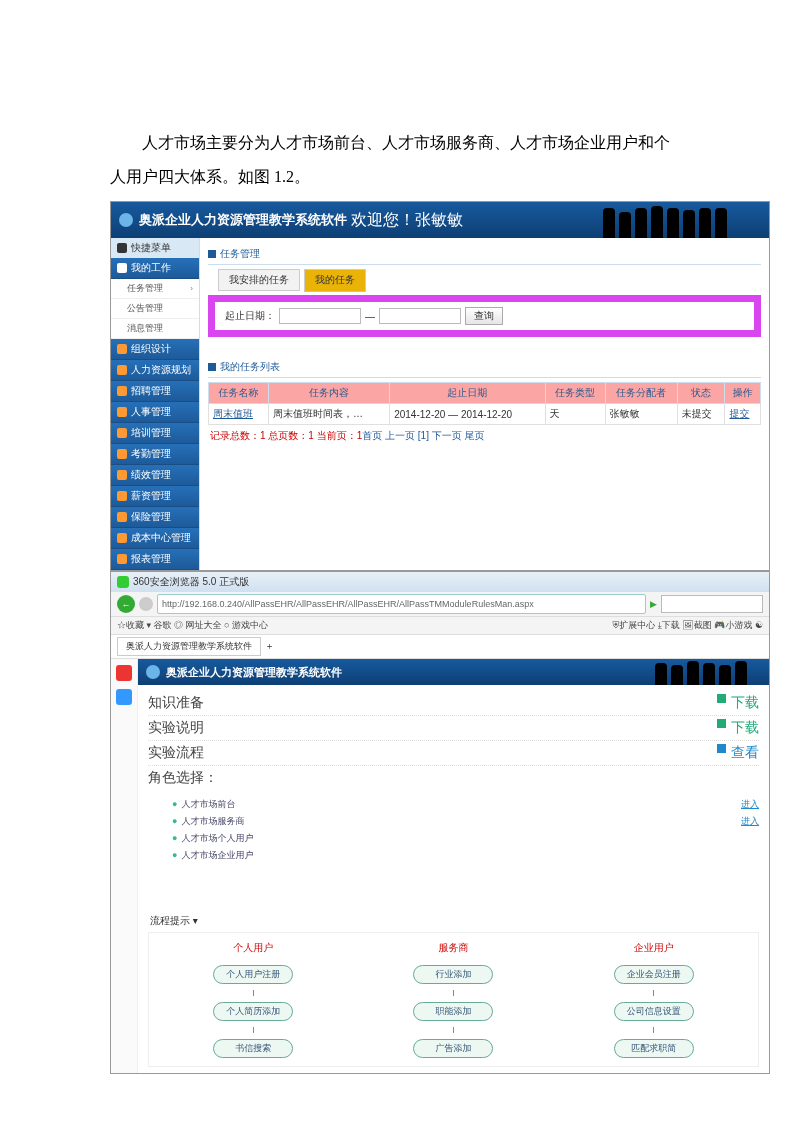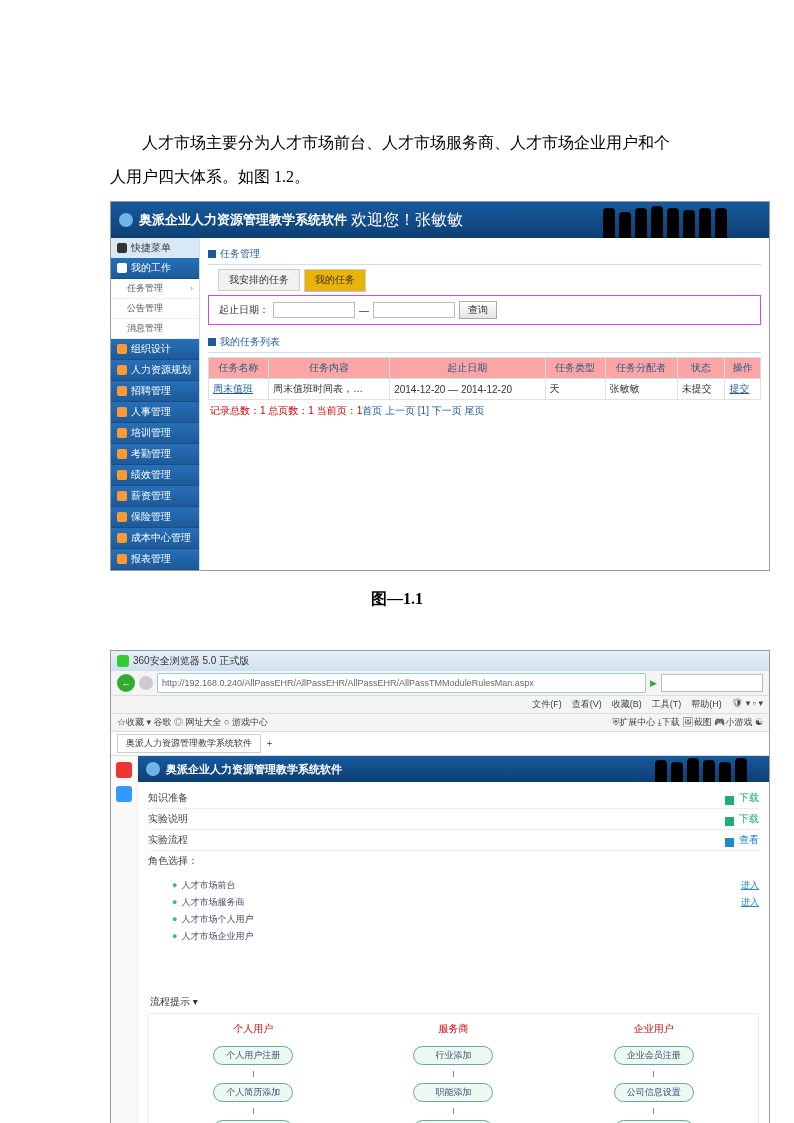--- a/index.html
+++ b/index.html
@@ -22,21 +22,21 @@
 .sb-item{padding:3px 6px;font-size:10px;display:flex;align-items:center;gap:4px;color:#fff}
 .sb-blue{background:linear-gradient(#2670b8,#1d5a9a);border-bottom:1px solid #1a4d84}
 .sb-sub{background:#fff;color:#555;font-size:9px;padding:3px 6px 3px 16px;border-bottom:1px solid #eee;display:flex;align-items:center;justify-content:space-between}
 .chev{font-size:8px;color:#888}
 .main1{flex:1;background:#fff;padding:6px 8px;border-left:1px solid #cde}
 .sec-title{color:#1e5a99;font-size:10px;padding:3px 0;border-bottom:1px solid #cde;display:flex;align-items:center;gap:4px;margin-bottom:4px}
 .sq{width:8px;height:8px;background:#1e5a99}
 .tabs{display:flex;gap:4px;font-size:10px;margin:0 0 4px 10px}
 .tab{padding:3px 10px;border:1px solid #ccc;background:#f2f2f2}
 .tab.active{background:#eab308;border-bottom:1px solid #c4b5fd;margin-bottom:-1px}
-.filter{border:1px solid #d946ef;padding:5px 10px;font-size:10px;display:flex;align-items:center;gap:4px;margin-bottom:7px}
+.filter{border:7px solid #d946ef;padding:5px 10px;font-size:10px;display:flex;align-items:center;gap:4px;margin-bottom:20px}
 .inp{width:80px;height:14px;border:1px solid #bbb;background:#fff}
 .btn{border:1px solid #aaa;background:linear-gradient(#fff,#e5e5e5);padding:1px 8px;font-size:10px}
 .tbl{width:100%;border-collapse:collapse;font-size:10px}
 .tbl th{background:#fca5a5;border:1px solid #cde;padding:3px 4px;font-weight:normal;color:#2b5a8c}
 .tbl td{border:1px solid #e0e0e0;padding:3px 4px}
 .lnk{color:#1e5a99;text-decoration:underline}
 .pager{display:flex;justify-content:flex-start;font-size:10px;color:#c00;padding:4px 2px}
 .pager .rt{color:#1e5a99}
 
 
@@ -46,22 +46,22 @@
 .url{flex:1;height:16px;border:1px solid #9cc;background:#fff;color:#666;padding:1px 4px;font-size:9px;display:flex;align-items:center;border-radius:2px}
 .ie-menu{background:#f4f4f4;border-bottom:1px solid #ddd;padding:2px 6px;font-size:9px;color:#444;display:flex;gap:10px;justify-content:flex-end}
 .ie-fav{background:#f4f4f4;border-bottom:1px solid #ddd;padding:2px 6px;font-size:9px;color:#444;display:flex;justify-content:space-between}
 .content2{display:flex}
 .leftico{width:26px;background:#fafafa;border-right:1px solid #eee;display:flex;flex-direction:column;align-items:center;gap:8px;padding-top:6px}
 .ico{width:16px;height:16px;border-radius:3px}
 .right2{flex:1}
 .hdr2{height:26px;background:linear-gradient(#175a9e,#0d3f74);display:flex;align-items:center;padding:0 8px;position:relative}
 .hdr2-title{color:#fff;font-weight:bold;font-size:11px}
 .panel{padding:6px 10px}
-.row2{display:flex;justify-content:space-between;padding:3px 0;border-bottom:1px dotted #ddd;font-size:10px;color:#444}
-.row2 .act{color:#2a7;display:flex;align-items:flex-end;gap:3px}
+.row2{display:flex;justify-content:space-between;padding:3px 0;border-bottom:1px dotted #ddd;font-size:14px;color:#444}
+.row2 .act{color:#2a7;display:flex;align-items:flex-start;gap:3px}
 .role-list{padding:6px 0 6px 24px;font-size:9px;color:#446}
 .role-list .ritem{display:flex;justify-content:space-between;padding:2px 0}
 .bullet{color:#3b8;margin-right:4px}
 .enter{color:#28c;text-decoration:underline}
 .flow-head{font-size:10px;color:#333;padding:4px 2px}
 .flow{display:flex;justify-content:space-around;padding:8px 4px;background:#fff;border:1px solid #eee}
 .col{display:flex;flex-direction:column;align-items:center;gap:6px}
 .col-title{color:#c00;font-size:10px;margin-bottom:4px}
 .node{border:1px solid #6a9;background:#eef8f2;border-radius:10px;padding:2px 8px;font-size:9px;color:#357;min-width:62px;text-align:center}
 .arrow{width:1px;height:6px;background:#888}
@@ -198,41 +198,32 @@
           </table>
         <div class="pager">
           <span>记录总数：1  总页数：1  当前页：1</span>
           <span class="rt">首页 上一页 [1] 下一页 尾页</span>
         </div>
         <div style="height:100px"></div>
       </div>
     </div>
   </div>
 
-  <div class="caption">图—1.1</div>
 
   <div class="shot2">
     <div class="ie-title">
       <span style="width:12px;height:12px;background:#3c3;border-radius:3px"></span>
       <span>360安全浏览器 5.0 正式版</span>
     </div>
     <div class="ie-bar">
       <span style="width:18px;height:18px;border-radius:50%;background:#3a3;color:#fff;display:inline-flex;align-items:center;justify-content:center">←</span>
       <span style="width:14px;height:14px;border-radius:50%;background:#ccc"></span>
       <span class="url">http://192.168.0.240/AllPassEHR/AllPassEHR/AllPassEHR/AllPassTMModuleRulesMan.aspx</span>
       <span style="color:#3a3">▶</span>
       <span class="inp" style="width:100px;height:16px"></span>
-    </div>
-    <div class="ie-menu">
-      <span>文件(F)</span>
-      <span>查看(V)</span>
-      <span>收藏(B)</span>
-      <span>工具(T)</span>
-      <span>帮助(H)</span>
-      <span>🛡 ▾ ▫ ▾</span>
     </div>
     <div class="ie-fav">
       <span>☆收藏 ▾  谷歌  ◎ 网址大全  ○ 游戏中心</span>
       <span>⛨扩展中心  ⤓下载  🖼截图  🎮小游戏  ☯</span>
     </div>
     <div class="ie-bar" style="background:#fff">
       <span style="border:1px solid #ccc;padding:2px 8px;background:#fff">奥派人力资源管理教学系统软件</span>
       <span>＋</span>
     </div>
     <div class="content2">

